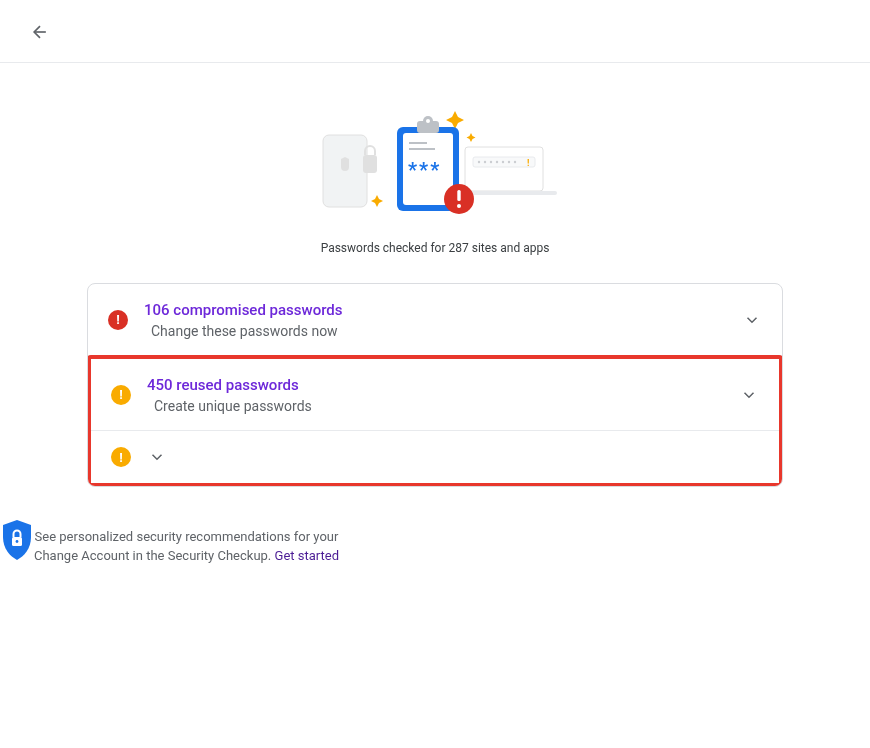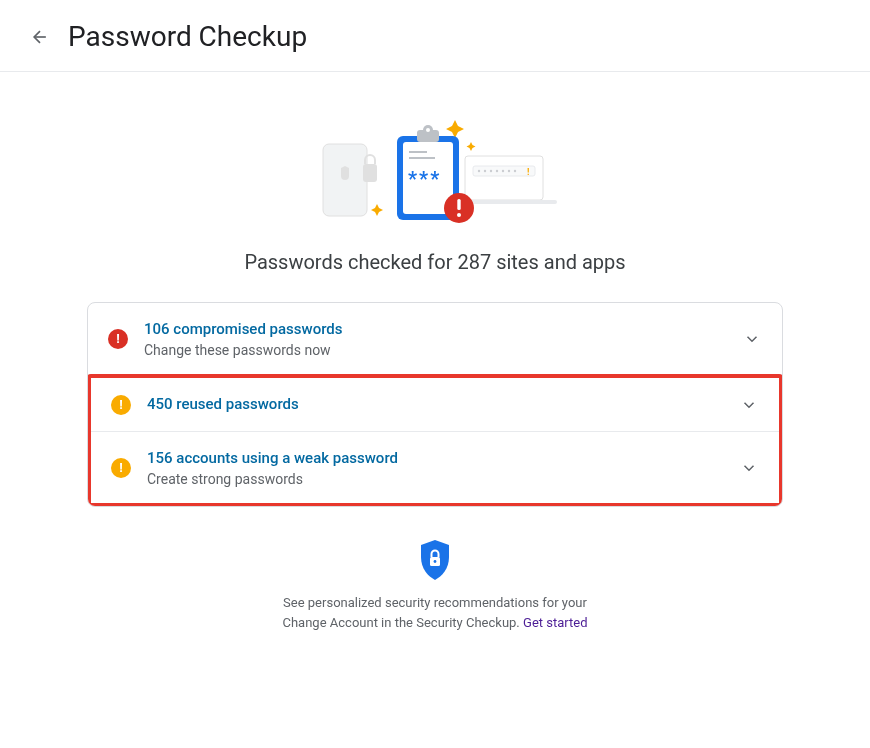--- a/index.html
+++ b/index.html
@@ -32,21 +32,21 @@
     display:flex;
     flex-direction:column;
     align-items:center;
     padding-top: 36px;
   }
   .hero-illus {
     width: 260px; height: 120px;
     position: relative;
   }
   .checked-text {
-    font-size: 20px;
+    font-size: 12px;
     color:#3c4043;
     margin-top: 22px;
     margin-bottom: 28px;
   }
   .card {
     width: 696px;
     margin: 0 auto 24px auto;
     border: 1px solid #dadce0;
     border-radius: 8px;
     background:#fff;
@@ -66,35 +66,34 @@
     display:flex; align-items:center; justify-content:center;
     color:#fff;
     font-weight:700;
     font-size:13px;
     flex-shrink:0;
     margin-right: 16px;
   }
   .status-red { background:#d93025; }
   .status-yellow { background:#f9ab00; }
   .row-text { flex:1; }
-  .row-title { font-size:15px; font-weight:500; color:#0369a1; line-height:1.4; }
-  .row-sub { font-size:14px; color:#5f6368; margin-top:2px; }
+  .row-title { font-size:15px; font-weight:500; color:#6d28d9; line-height:1.4; }
+  .row-sub { font-size:14px; color:#5f6368; margin-top:2px;margin-left:7px; }
   .chevron {
     color:#5f6368;
     width:20px;height:20px;
     display:flex;align-items:center;justify-content:center;
   }
   .highlight-box {
     border: 4px solid #e8372c;
     border-radius: 4px;
     margin: -1px;
   }
   .footer-sec {
     display:flex;
-    flex-direction:column;
     align-items:center;
     padding-top: 8px;
   }
   .shield {
     width:34px; height:42px;
     margin-bottom: 12px;
   }
   .footer-text {
     font-size: 13px;
     color:#5f6368;
@@ -111,21 +110,20 @@
 </head>
 <body>
 
 <div class="header">
   <div class="back-btn">
     <svg width="20" height="20" viewBox="0 0 24 24" fill="none" stroke="currentColor" stroke-width="2">
       <path d="M19 12H5"></path>
         <path d="M12 19l-7-7 7-7"></path>
     </svg>
   </div>
-  <h1 class="page-title">Password Checkup</h1>
 </div>
 
 <div class="hero">
   <div class="hero-illus">
     <svg width="260" height="120" viewBox="0 0 260 120">
 
       <rect x="18" y="36" width="44" height="72" rx="6" fill="#f1f3f4" stroke="#e0e0e0"></rect>
       <path d="M36 60 l4 -2 4 2 v8 a4 4 0 0 1 -8 0 z" fill="#e0e0e0"></path>
       <rect x="58" y="56" width="14" height="18" rx="3" fill="#e0e0e0"></rect>
       <path d="M60 56 v-4 a5 5 0 0 1 10 0 v4" fill="none" stroke="#e0e0e0" stroke-width="2"></path>
@@ -177,34 +175,31 @@
         </svg>
     </div>
   </div>
 
   <div class="highlight-box">
 
     <div class="row">
       <div class="status-icon status-yellow">!</div>
       <div class="row-text">
         <div class="row-title">450 reused passwords</div>
+        <div class="row-sub">Create unique passwords</div>
       </div>
       <div class="chevron">
         <svg width="18" height="18" viewBox="0 0 24 24" fill="none" stroke="currentColor" stroke-width="2">
             <polyline points="6 9 12 15 18 9"></polyline>
           </svg>
       </div>
     </div>
 
     <div class="row">
       <div class="status-icon status-yellow">!</div>
-      <div class="row-text">
-        <div class="row-title">156 accounts using a weak password</div>
-        <div class="row-sub">Create strong passwords</div>
-      </div>
       <div class="chevron">
         <svg width="18" height="18" viewBox="0 0 24 24" fill="none" stroke="currentColor" stroke-width="2">
             <polyline points="6 9 12 15 18 9"></polyline>
           </svg>
       </div>
     </div>
 
   </div>
 
 </div>

